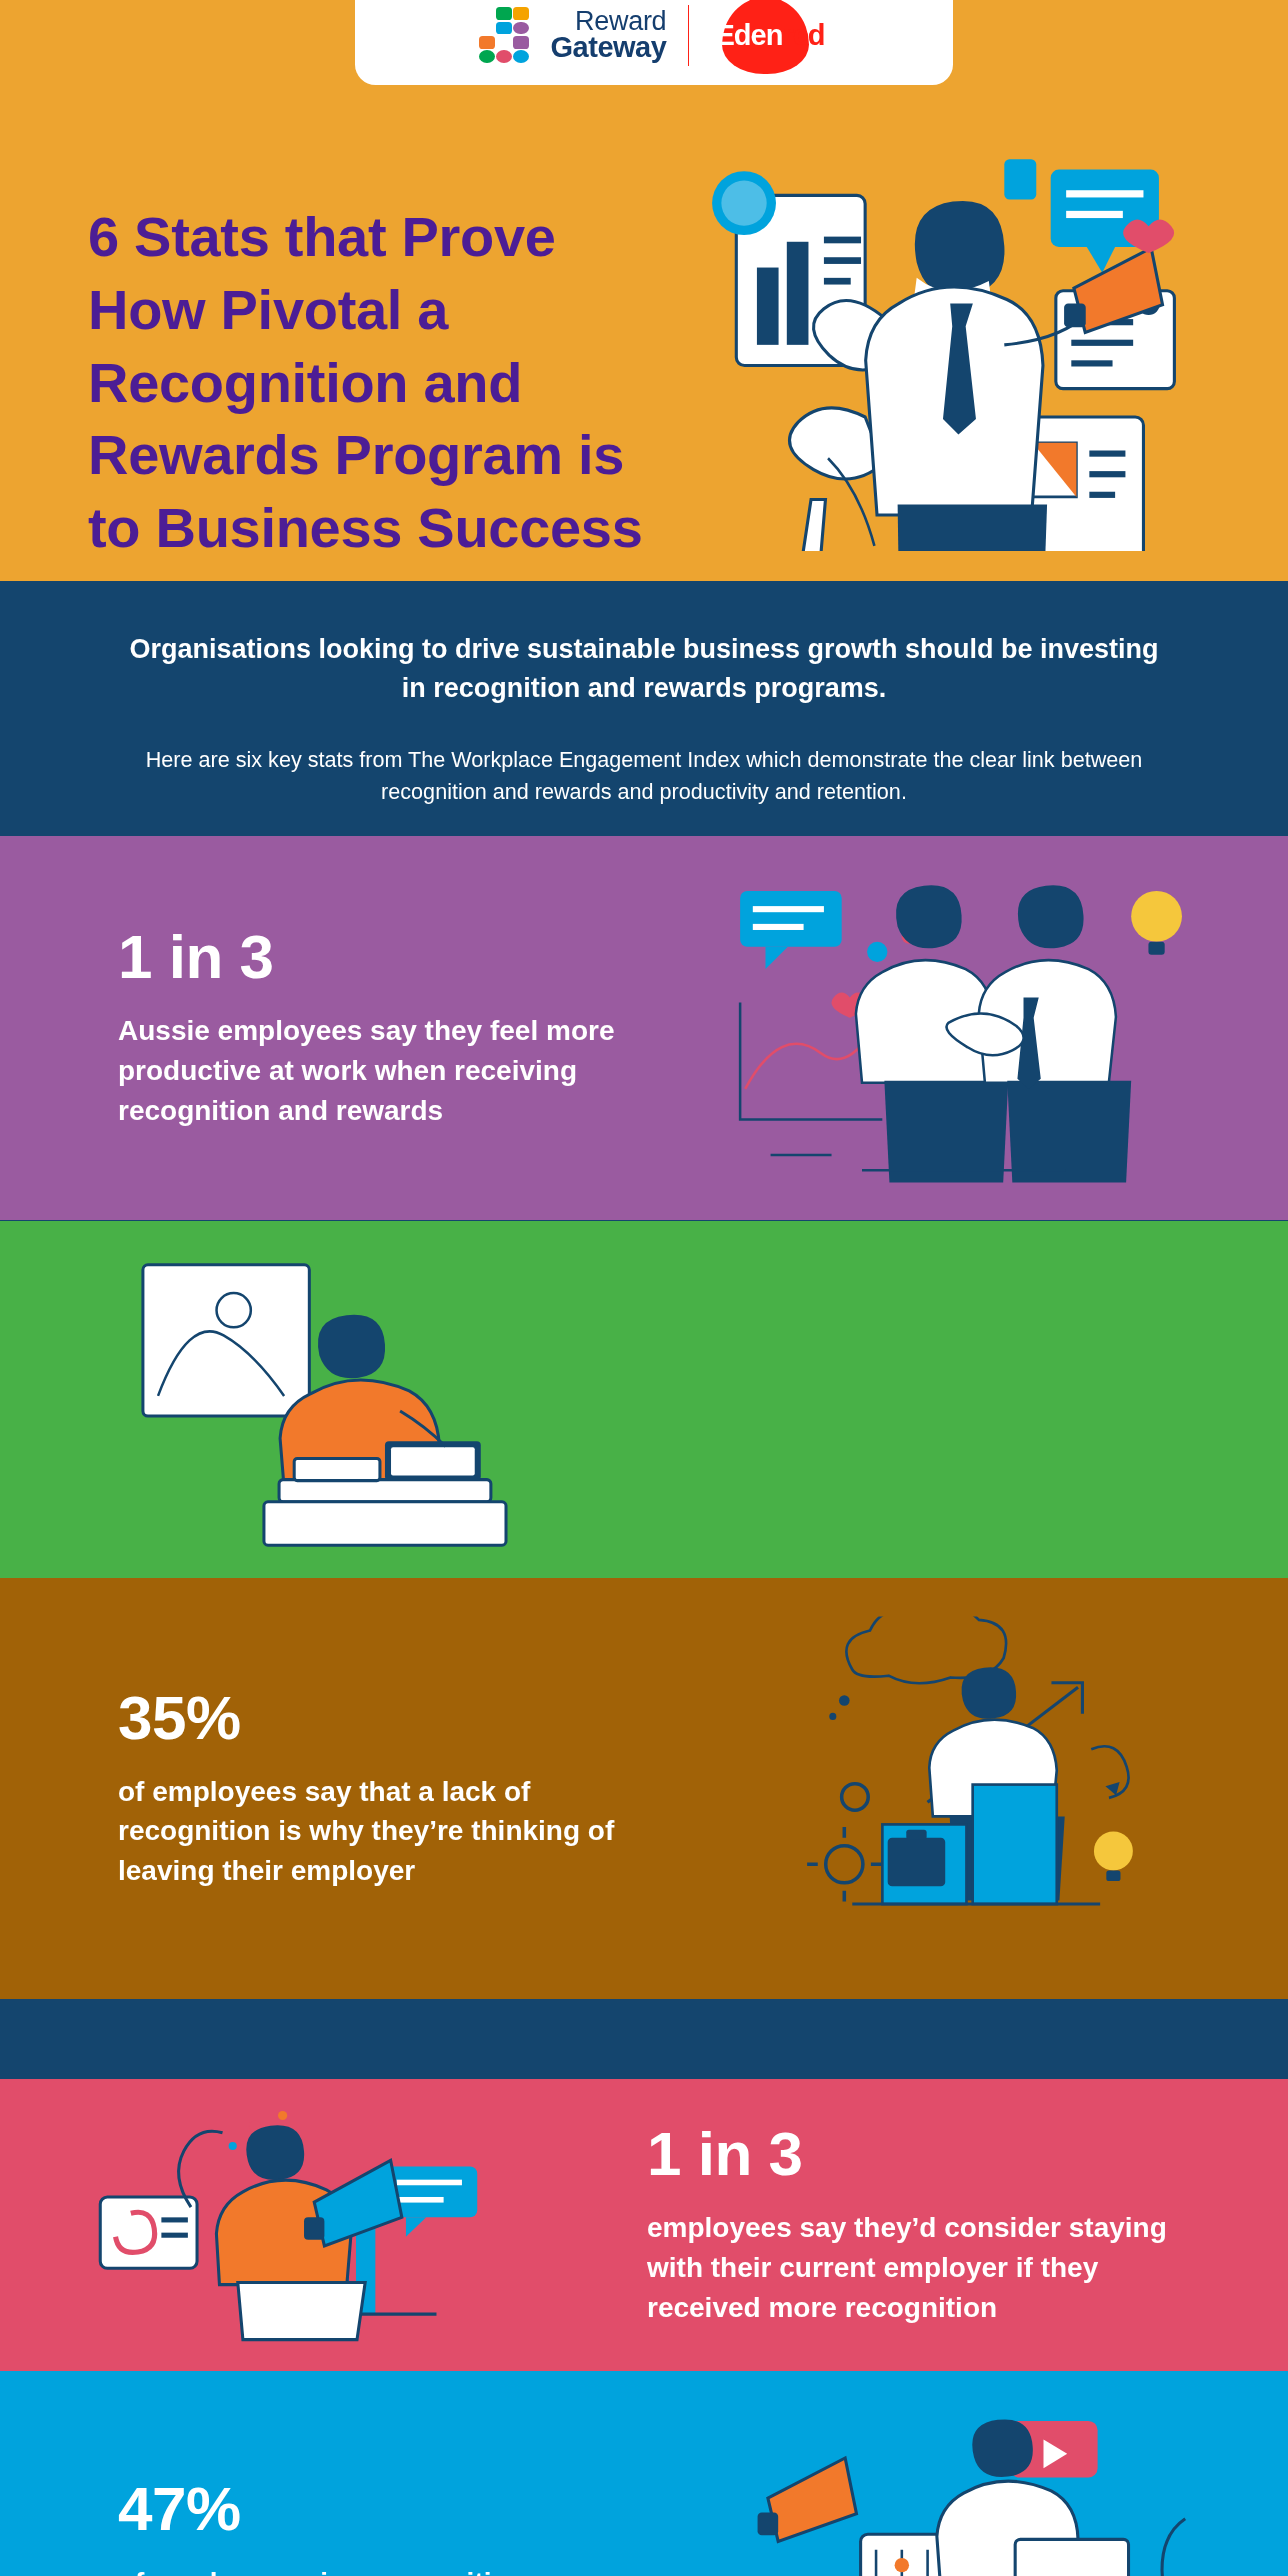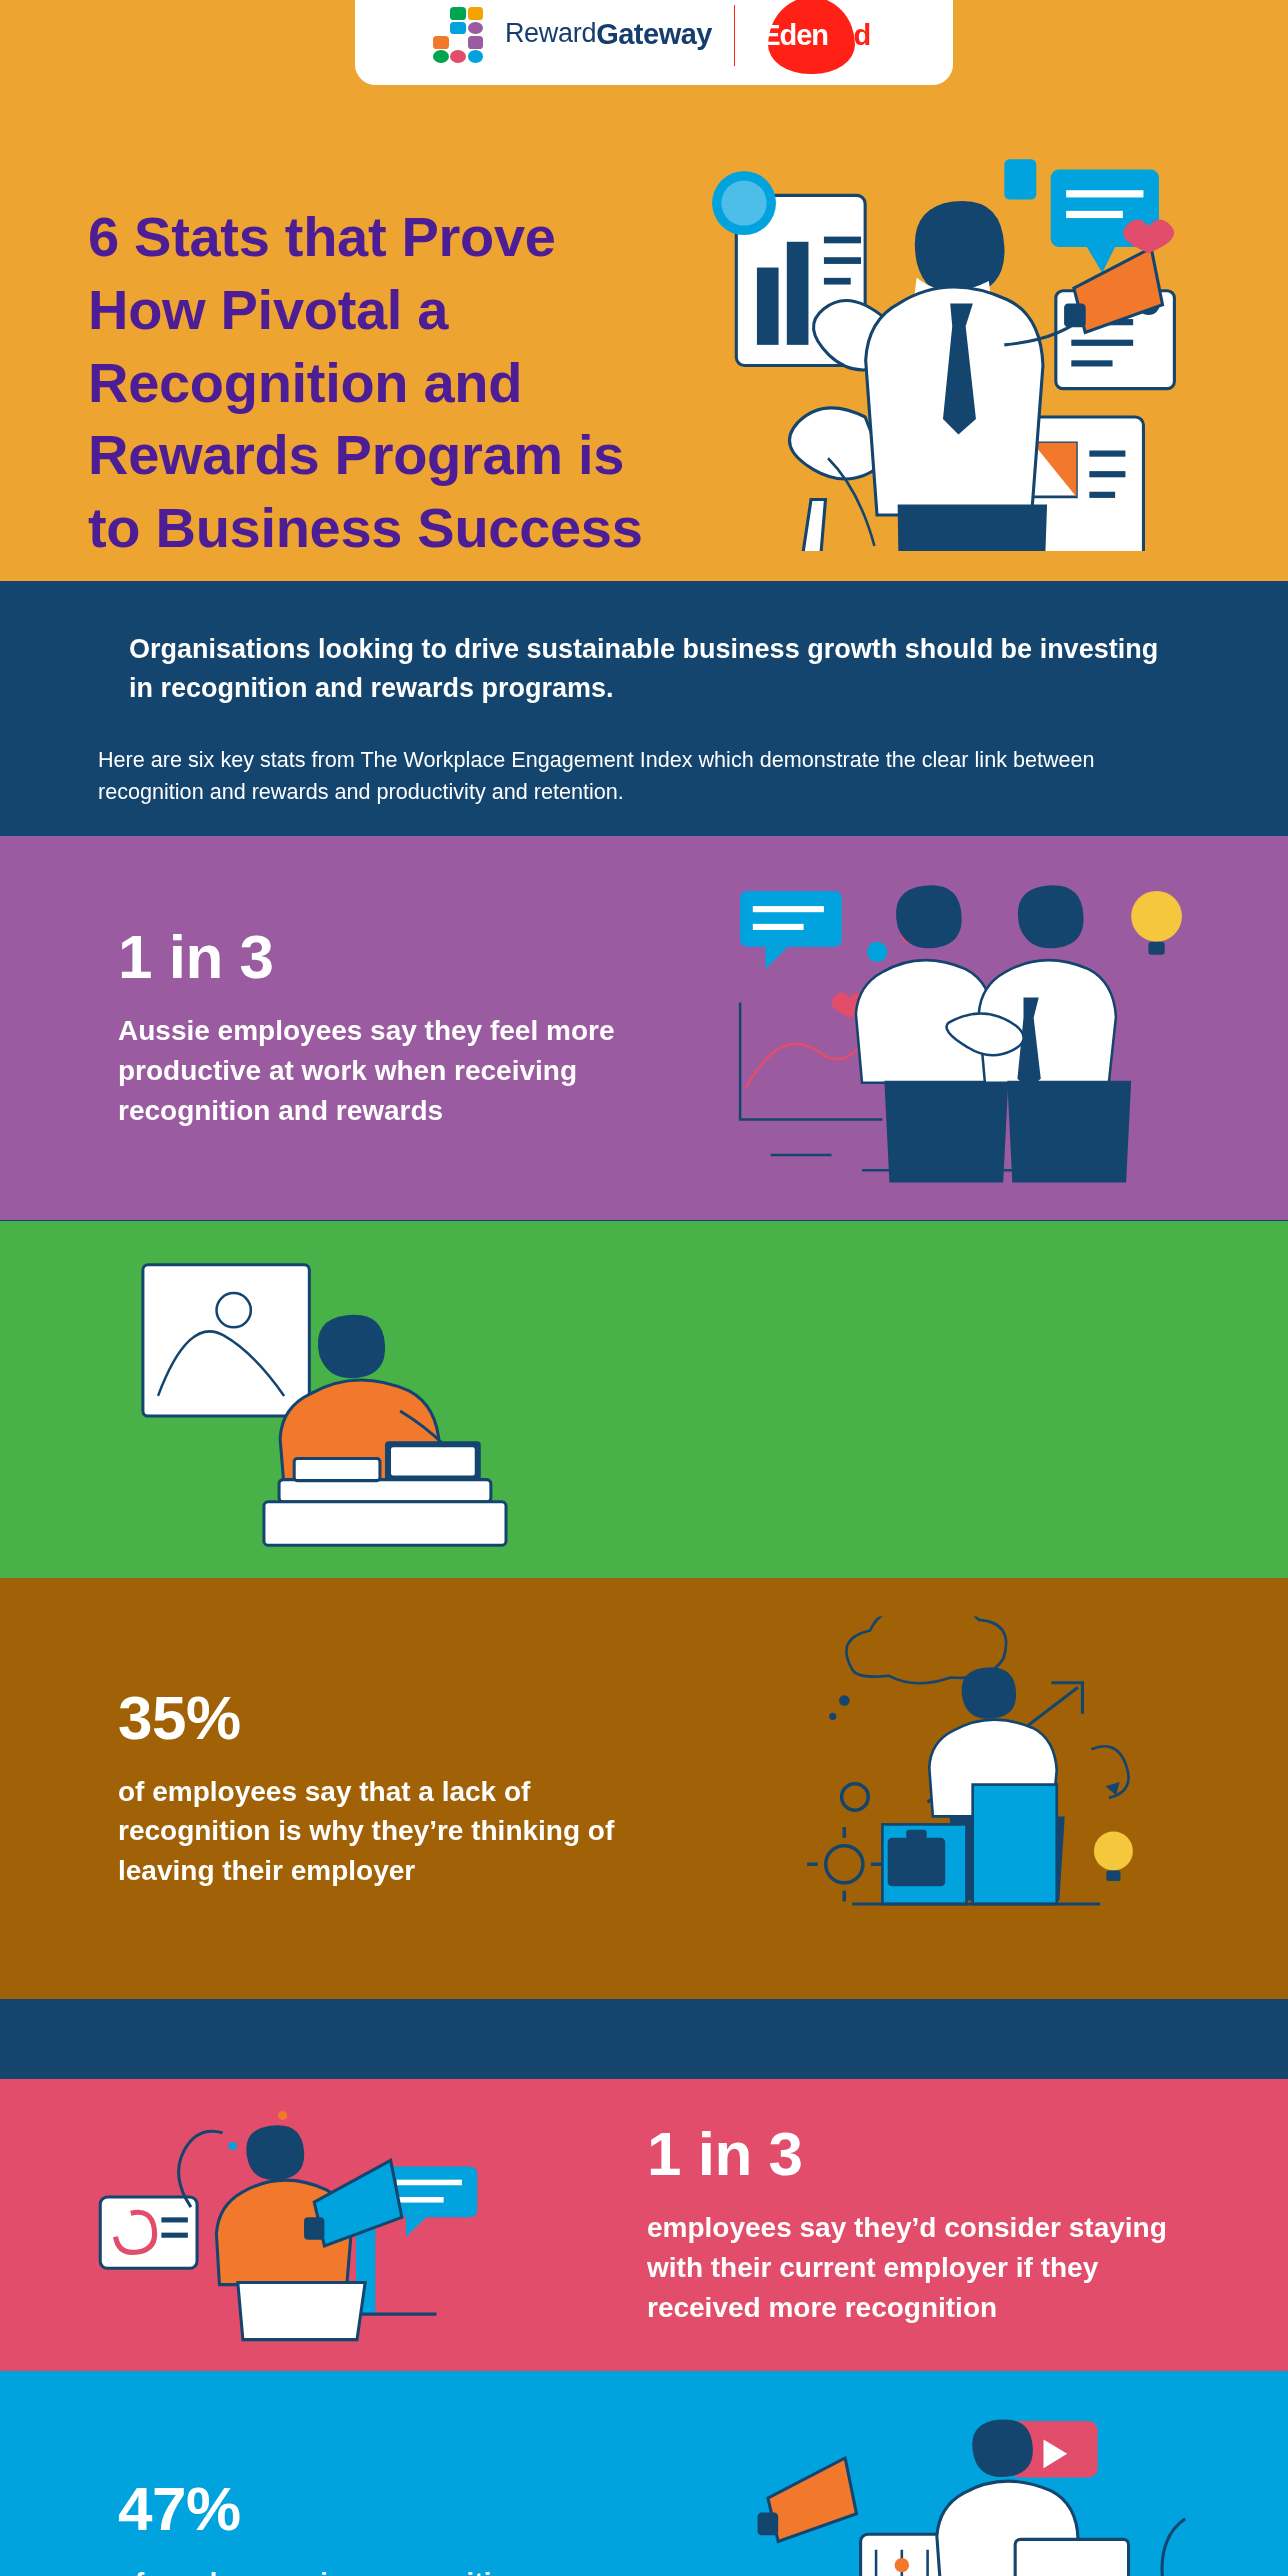--- a/index.html
+++ b/index.html
@@ -15,36 +15,36 @@
   .hero { top:0; height:581px; background:#eda430; }
   .logo-card {
     position:absolute; left:355px; top:-31px; width:598px; height:116px;
     background:#ffffff; border-radius:20.6px;
     display:flex; align-items:flex-end; justify-content:center; padding-bottom:11.3px;
   }
   .logo-inner { display:flex; align-items:center; gap:21.6px; }
   .rg-mark { display:grid; grid-template-columns:repeat(3,1fr); grid-template-rows:repeat(4,1fr);
              width:50px; height:56px; gap:1.5px; }
   .rg-mark i { display:block; border-radius:3.6px; }
-  .rg-lock { display:flex; flex-direction:row; line-height:0.95; color:#153e6e;text-align:right; }
+  .rg-lock { display:flex; flex-direction:column; line-height:0.95; color:#153e6e;text-align:right; }
   .rg-lock .l1 { font-size:27px; font-weight:400; letter-spacing:-0.3px; }
   .rg-lock .l2 { font-size:29px; font-weight:bold; letter-spacing:-0.5px; }
   .divider-v { width:1.5px; height:61px; background:#ff2116; }
   .edenred { position:relative; width:118px; height:77px; display:flex; align-items:center; justify-content:center; }
   .edenred .blob { position:absolute; left:11.3px; top:0; width:87px; height:77px;
                    background:#ff2116; border-radius:50% 50% 48% 48% / 62% 62% 38% 38%; }
   .edenred .word { position:relative; z-index:2; font-size:29px; font-weight:bold; color:#ff2116;
                    letter-spacing:-1px; mix-blend-mode:normal; }
   .edenred .word .wht { color:#ffffff; }
 
   .hero-title { position:absolute; left:88px; top:201px; width:598px;
     color:#4c1d95; font-size:56px; font-weight:bold; line-height:1.30; letter-spacing:-0.3px; }
 
   
-  .intro { top:581px; height:255px; background:#14456e; text-align:left; }
+  .intro { top:581px; height:255px; background:#14456e; text-align:center; }
   .intro-lead { margin:49px auto 0; width:1030px; color:#fff; font-size:27px; font-weight:bold; line-height:1.45; }
   .intro-sub  { margin:36px auto 0; width:1092px; color:#fff; font-size:21.6px; font-weight:400; line-height:1.48; }
 
   
   .stat { display:block; }
   .stat .txt { position:absolute; top:50%; transform:translateY(-50%); }
   .stat.left  .txt { left:118px; width:531px; }
   .stat.right .txt { left:647px; width:546px; }
   .big { color:#fff; font-size:62px; font-weight:bold; line-height:1; letter-spacing:-0.5px; }
   .sub { color:#fff; font-size:28px; font-weight:bold; line-height:1.42; margin-top:23px; }

